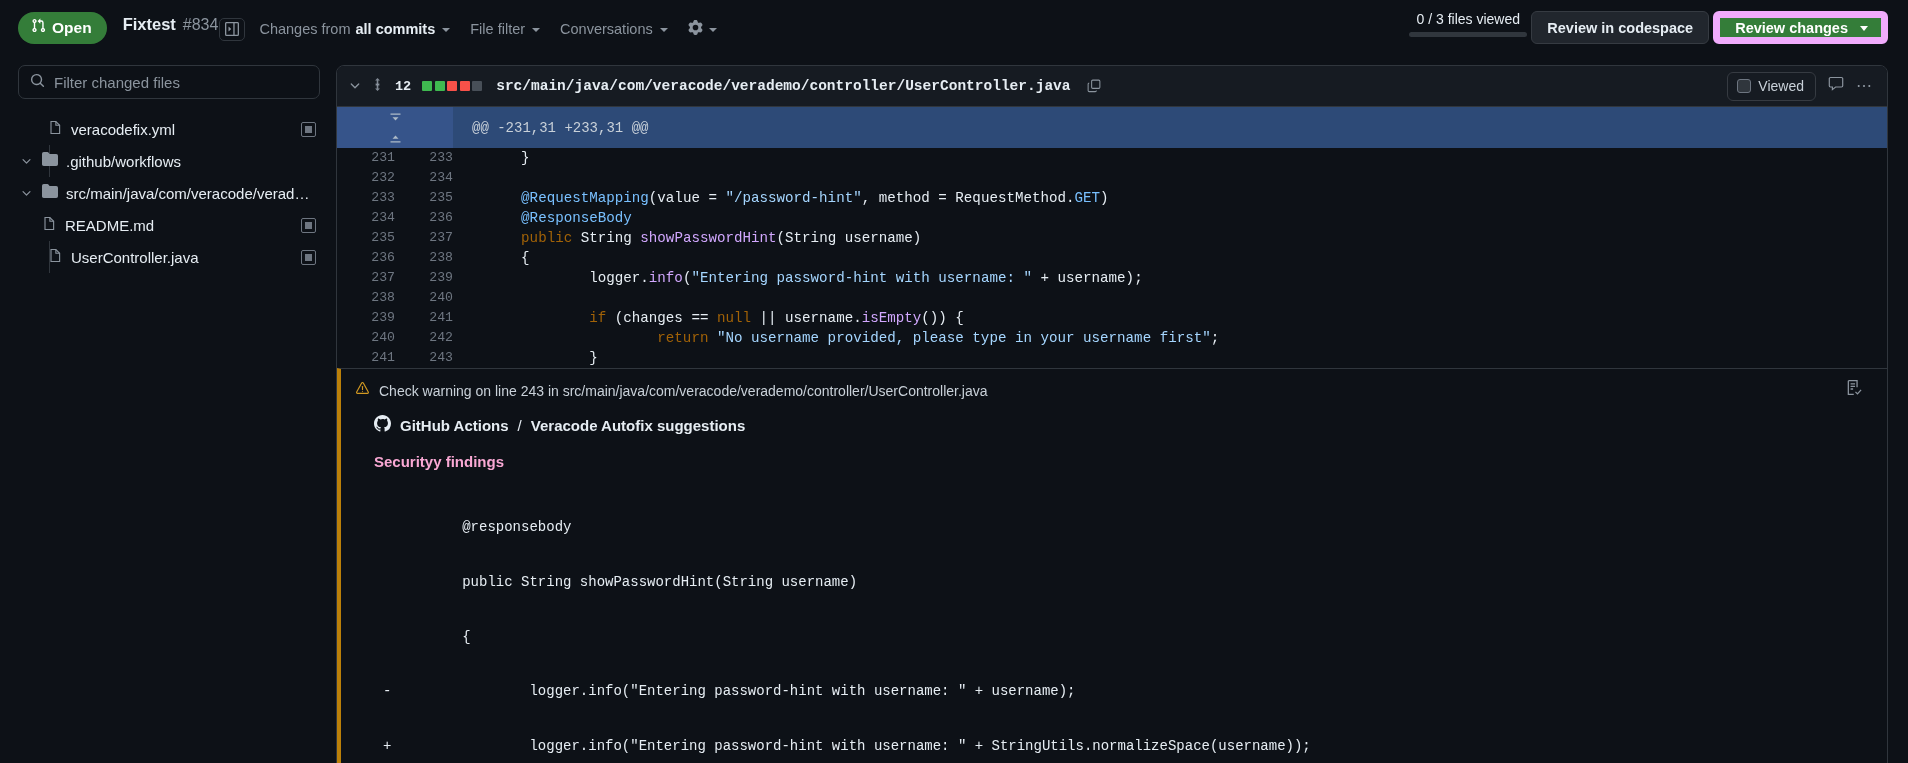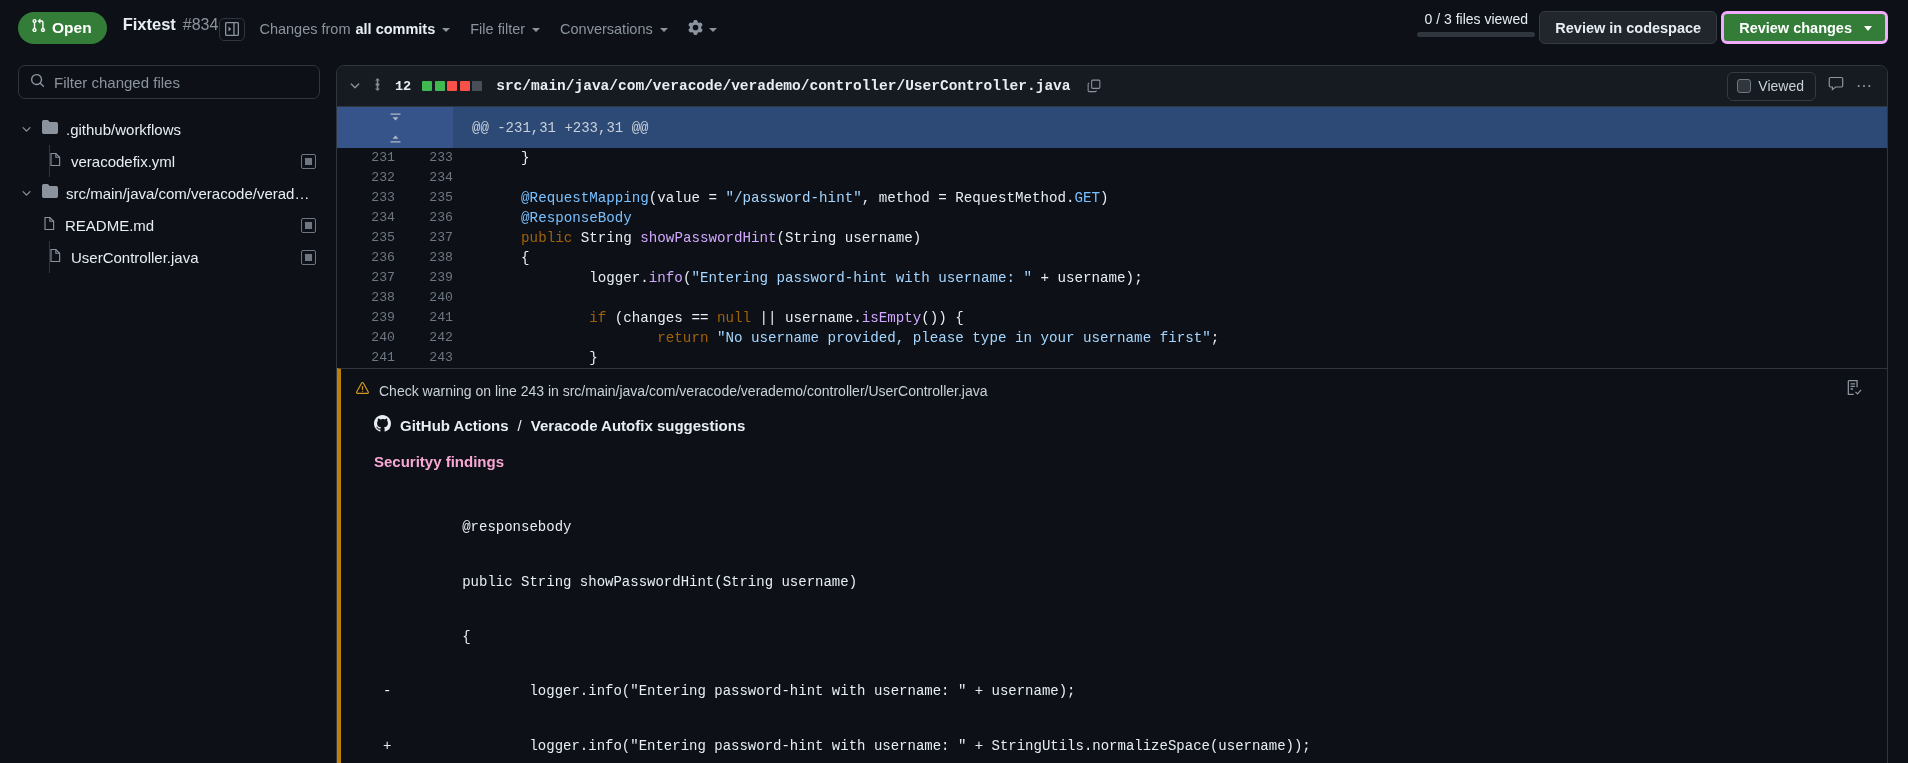--- a/index.html
+++ b/index.html
@@ -132,21 +132,21 @@
     cursor: pointer;
     white-space: nowrap;
   }
   .btn-default {
     background: #21262d;
     border: 1px solid #363b42;
     color: #e6edf3;
   }
   .btn-primary {
     background: #347d39;
-    border: 3px solid #f0abfc;
+    border: 7px solid #f0abfc;
     color: #ffffff;
     gap: 12px;
     padding: 0 13px 0 15px;
   }
   .btn-primary .caret {
     border-top-color: #ffffff;
     border-left-width: 4.5px;
     border-right-width: 4.5px;
     border-top-width: 5px;
     margin-left: 0;
@@ -499,43 +499,43 @@
           <path d="M10.68 11.74a6 6 0 0 1-7.922-8.982 6 6 0 0 1 8.982 7.922l3.04 3.04a.749.749 0 0 1-.326 1.275.749.749 0 0 1-.734-.215ZM11.5 7a4.499 4.499 0 1 0-8.997 0A4.499 4.499 0 0 0 11.5 7Z"></path>
         </svg>
       </span>
       <input class="filter-input" type="text" placeholder="Filter changed files" style="">
     </div>
 
     <div class="tree">
       <div class="guide" style="top:32px;height:32px;"></div>
       <div class="guide" style="top:128px;height:32px;"></div>
 
-      <div class="tree-row indent-1">
-        <span class="chev">
-          <svg width="13" height="13" viewBox="0 0 16 16" fill="#8b949e" aria-hidden="true">
-            <path d="M12.78 5.22a.749.749 0 0 1 0 1.06l-4.25 4.25a.749.749 0 0 1-1.06 0L3.22 6.28a.749.749 0 1 1 1.06-1.06L8 8.939l3.72-3.719a.749.749 0 0 1 1.06 0Z"></path>
-          </svg>
-        </span>
-        <span>
-          <svg width="16" height="16" viewBox="0 0 16 16" fill="#8b949e" aria-hidden="true">
-            <path d="M1.75 1A1.75 1.75 0 0 0 0 2.75v10.5C0 14.216.784 15 1.75 15h12.5A1.75 1.75 0 0 0 16 13.25v-8.5A1.75 1.75 0 0 0 14.25 3h-6.5a.25.25 0 0 1-.2-.1l-.9-1.2C6.32 1.26 5.88 1 5.4 1Z"></path>
-          </svg>
-        </span>
-        <span class="tree-label">.github/workflows</span>
-      </div>
-
       <div class="tree-row indent-2">
         <span>
           <svg width="15" height="15" viewBox="0 0 16 16" fill="none" stroke="#8b949e" stroke-width="1.2" aria-hidden="true">
             <path d="M3.2 1.6h5.2l4 4v8.8H3.2z"></path>
               <path d="M8.4 1.6v4h4"></path>
           </svg>
         </span>
         <span class="tree-label">veracodefix.yml</span>
         <span class="status-box"></span>
+      </div>
+
+      <div class="tree-row indent-1">
+        <span class="chev">
+          <svg width="13" height="13" viewBox="0 0 16 16" fill="#8b949e" aria-hidden="true">
+            <path d="M12.78 5.22a.749.749 0 0 1 0 1.06l-4.25 4.25a.749.749 0 0 1-1.06 0L3.22 6.28a.749.749 0 1 1 1.06-1.06L8 8.939l3.72-3.719a.749.749 0 0 1 1.06 0Z"></path>
+          </svg>
+        </span>
+        <span>
+          <svg width="16" height="16" viewBox="0 0 16 16" fill="#8b949e" aria-hidden="true">
+            <path d="M1.75 1A1.75 1.75 0 0 0 0 2.75v10.5C0 14.216.784 15 1.75 15h12.5A1.75 1.75 0 0 0 16 13.25v-8.5A1.75 1.75 0 0 0 14.25 3h-6.5a.25.25 0 0 1-.2-.1l-.9-1.2C6.32 1.26 5.88 1 5.4 1Z"></path>
+          </svg>
+        </span>
+        <span class="tree-label">.github/workflows</span>
       </div>
 
       <div class="tree-row indent-1">
         <span class="chev">
           <svg width="13" height="13" viewBox="0 0 16 16" fill="#8b949e" aria-hidden="true">
             <path d="M12.78 5.22a.749.749 0 0 1 0 1.06l-4.25 4.25a.749.749 0 0 1-1.06 0L3.22 6.28a.749.749 0 1 1 1.06-1.06L8 8.939l3.72-3.719a.749.749 0 0 1 1.06 0Z"></path>
           </svg>
         </span>
         <span>
           <svg width="16" height="16" viewBox="0 0 16 16" fill="#8b949e" aria-hidden="true">

